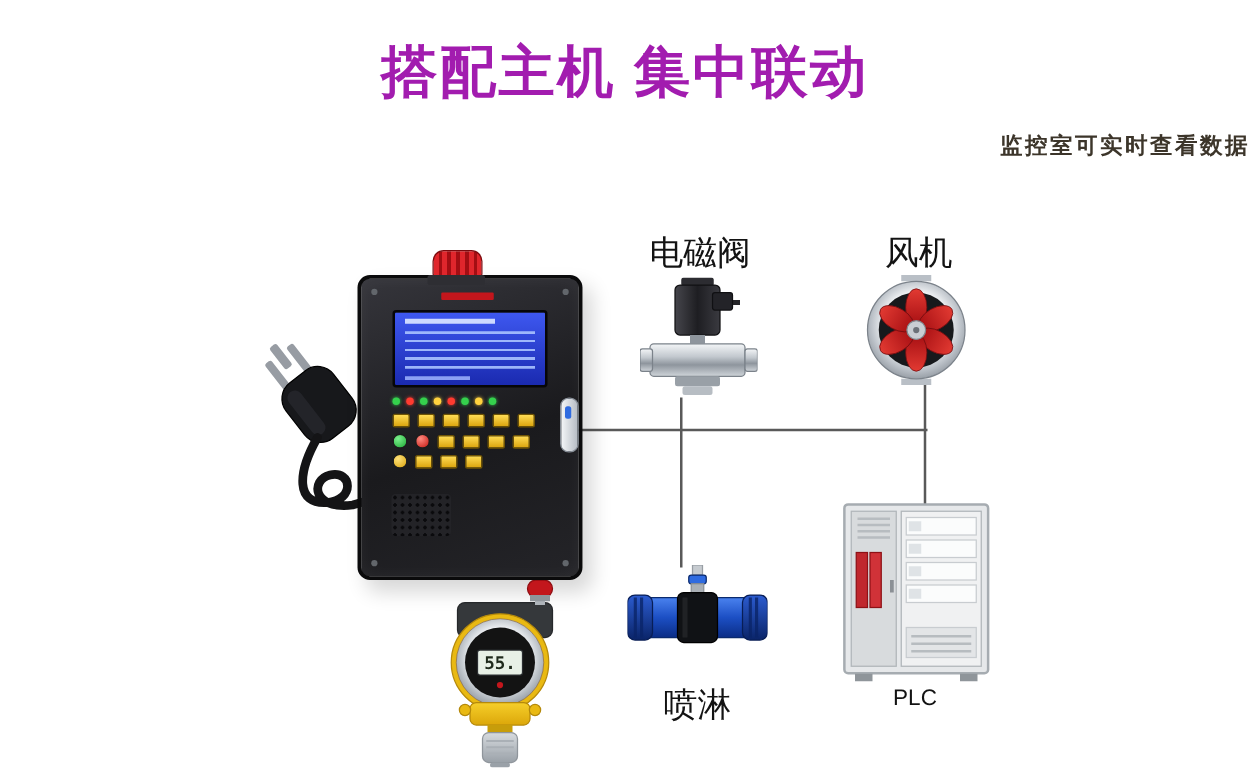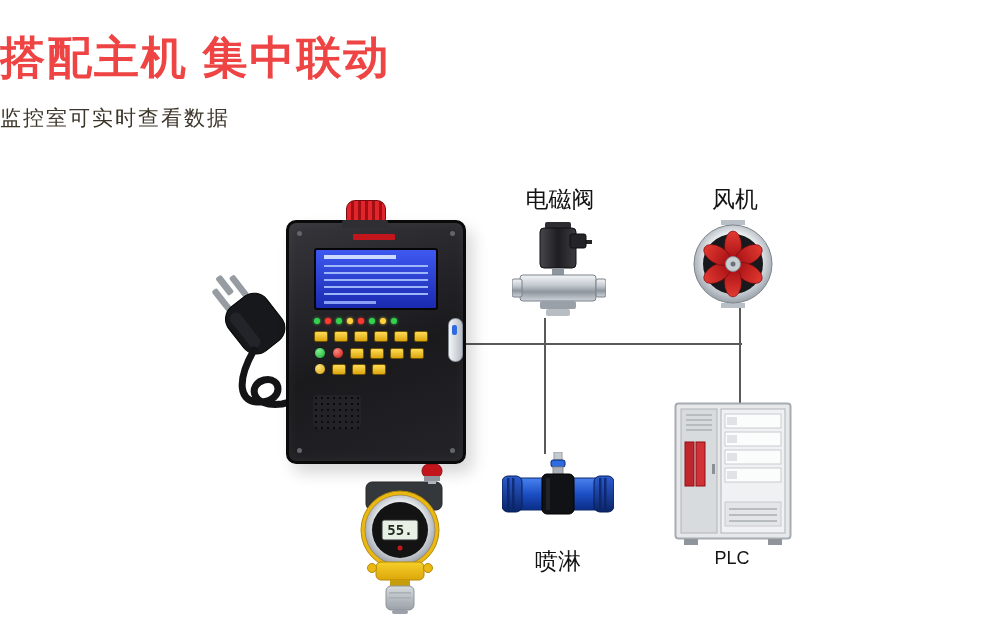--- a/index.html
+++ b/index.html
@@ -1,24 +1,24 @@
 <!DOCTYPE html>
 <html><head>
 <meta charset="utf-8">
 <style>
   html,body{margin:0;padding:0;background:#fff;}
   .stage{position:relative;width:1000px;height:624px;background:#ffffff;overflow:hidden;
          font-family:"Liberation Sans",sans-serif;}
   
-  .title{position:absolute;top:28px;left:0;width:100%;text-align:left;
-         font-size:45px;font-weight:800;color:#ef4444;letter-spacing:2px;}
-  .subtitle{position:absolute;top:104px;left:0;width:100%;text-align:left;
-         font-size:21px;font-weight:400;color:#3c352a;letter-spacing:2px;}
-  
-  .dev-label{position:absolute;width:130px;text-align:center;font-size:23px;
+  .title{position:absolute;top:28px;left:0;width:100%;text-align:center;
+         font-size:45px;font-weight:800;color:#a21caf;letter-spacing:2px;}
+  .subtitle{position:absolute;top:104px;left:0;width:100%;text-align:right;
+         font-size:18px;font-weight:700;color:#3c352a;letter-spacing:2px;}
+  
+  .dev-label{position:absolute;width:130px;text-align:center;font-size:27px;
          color:#131313;font-weight:500;}
   #label-solenoid{left:495px;top:184px;}
   #label-fan{left:670px;top:184px;}
   #label-spray{left:493px;top:546px;}
   #label-plc{left:667px;top:548px;font-size:18px;}
   
   .line{position:absolute;background:#595959;}
   #line-bus{left:458px;top:343px;width:284px;height:2px;}
   #line-valve{left:544px;top:318px;width:2px;height:136px;}
   #line-fan{left:739px;top:306px;width:2px;height:98px;}

